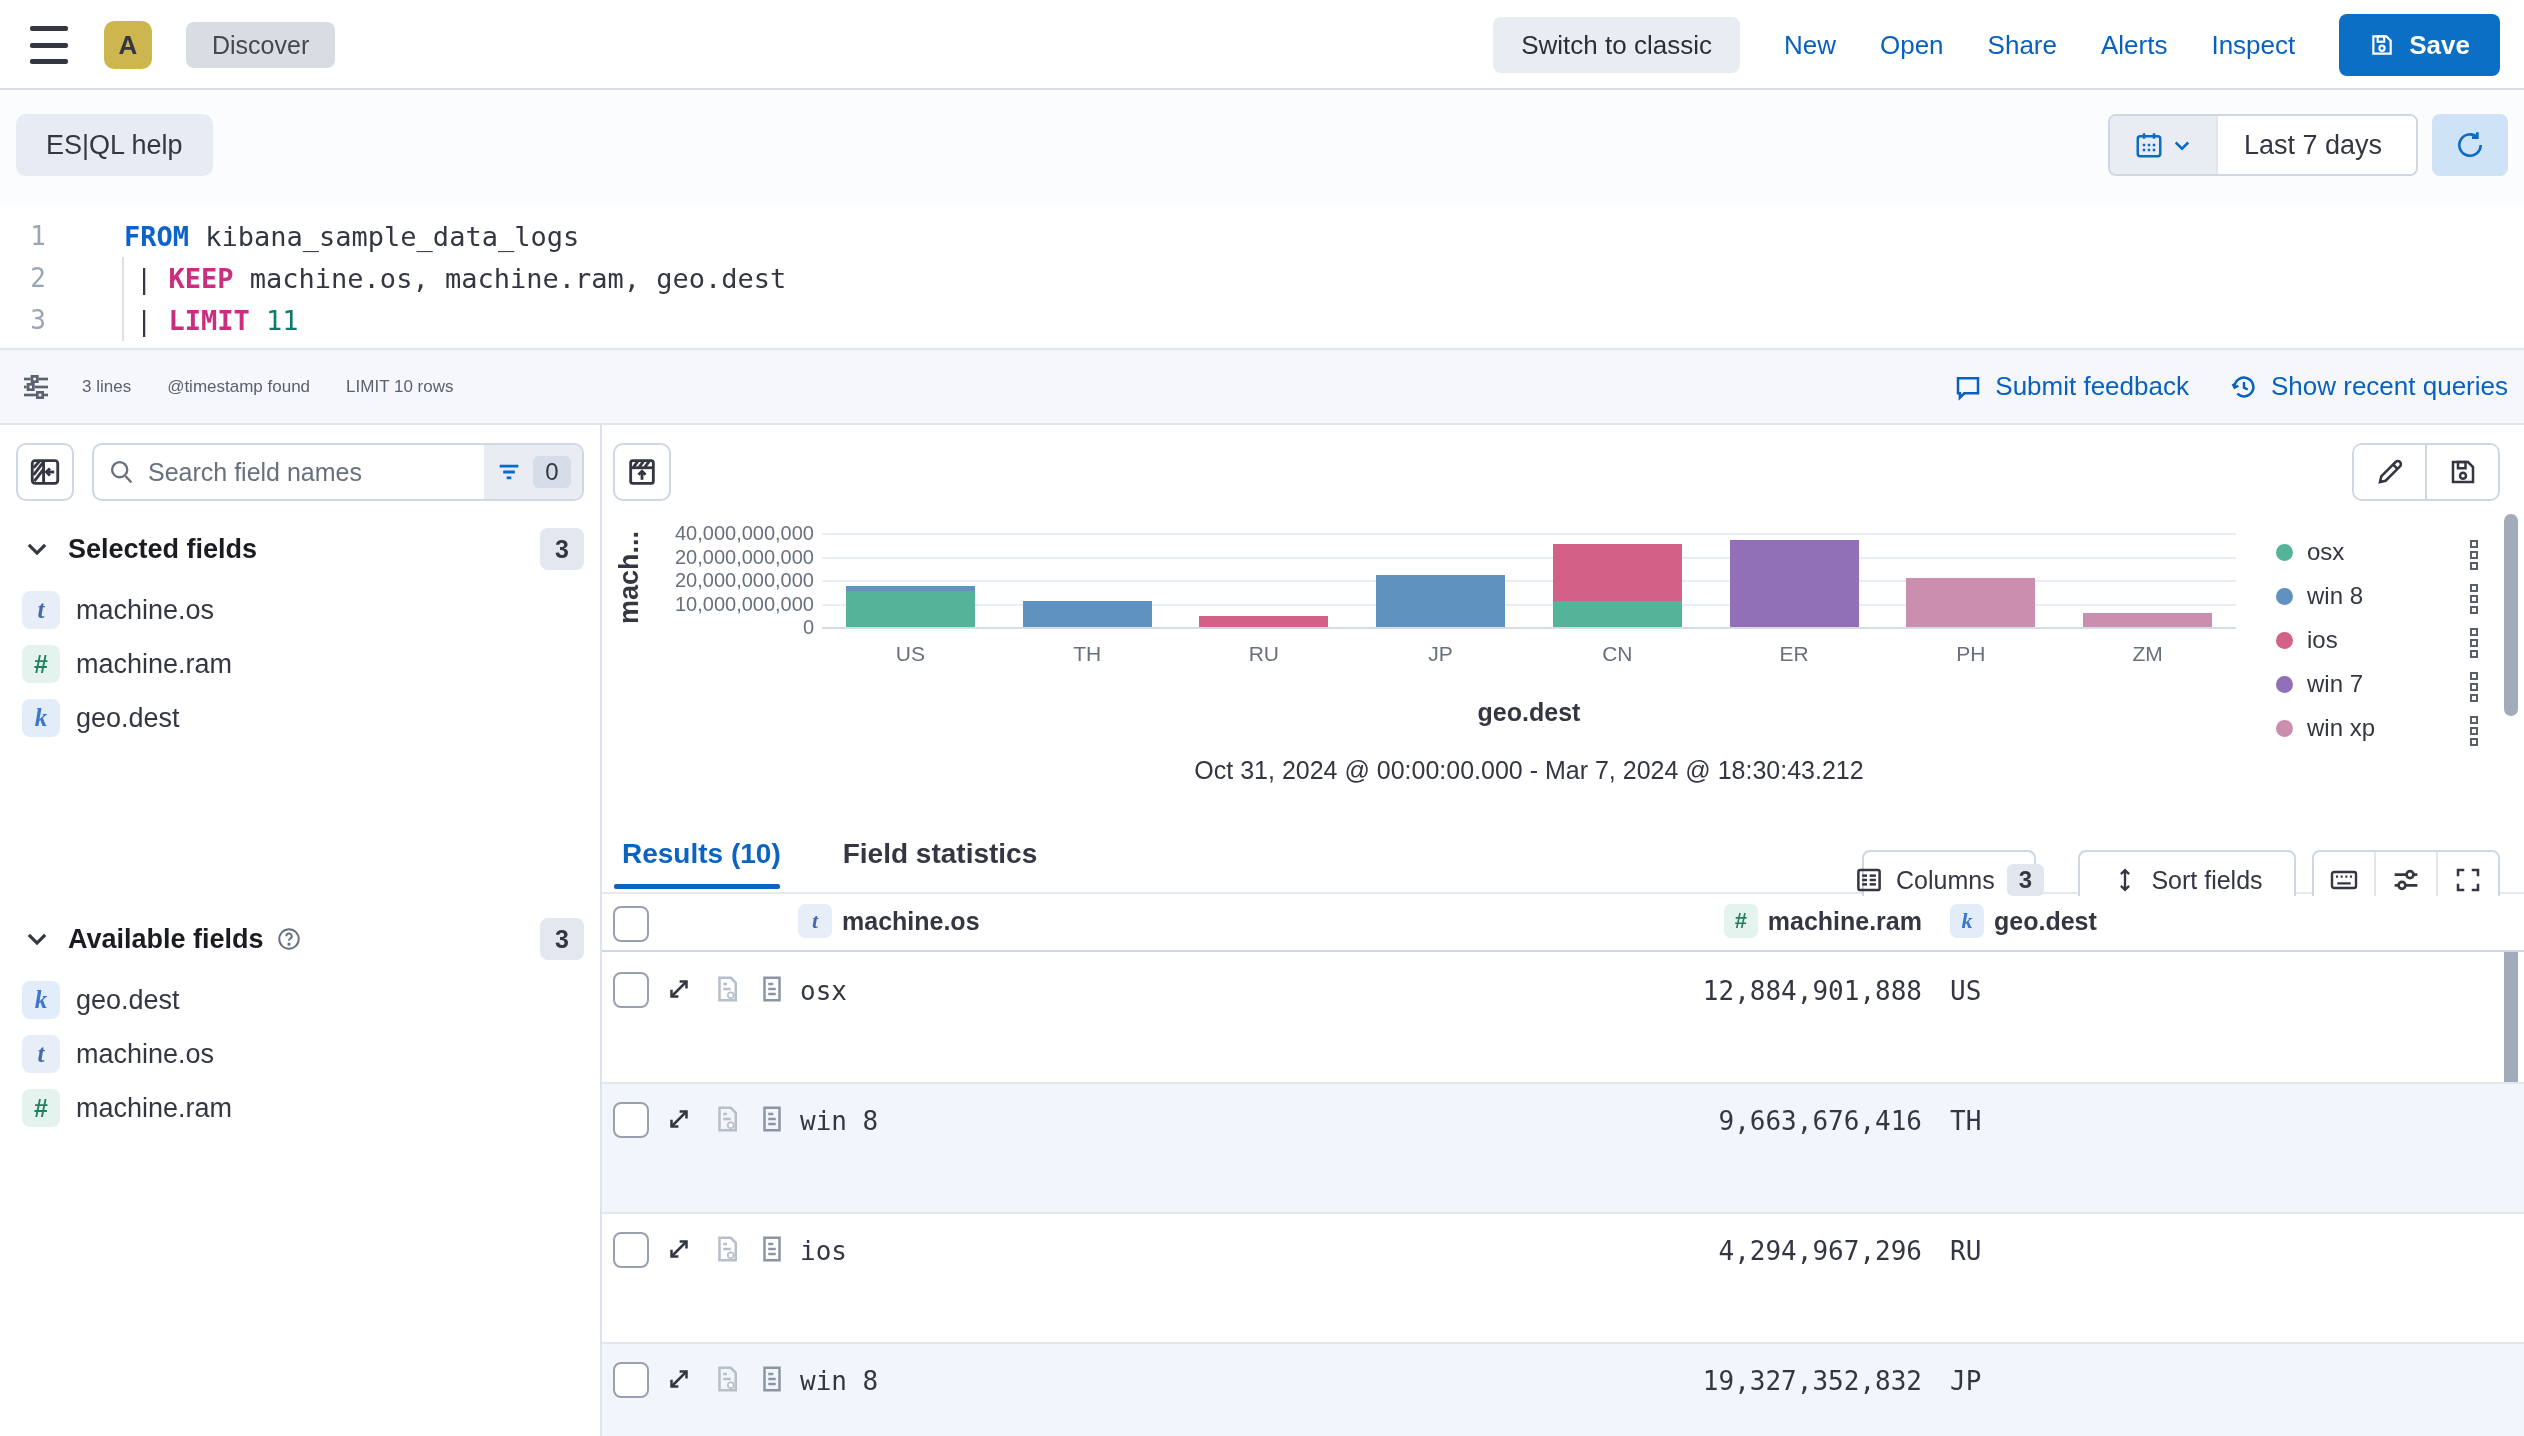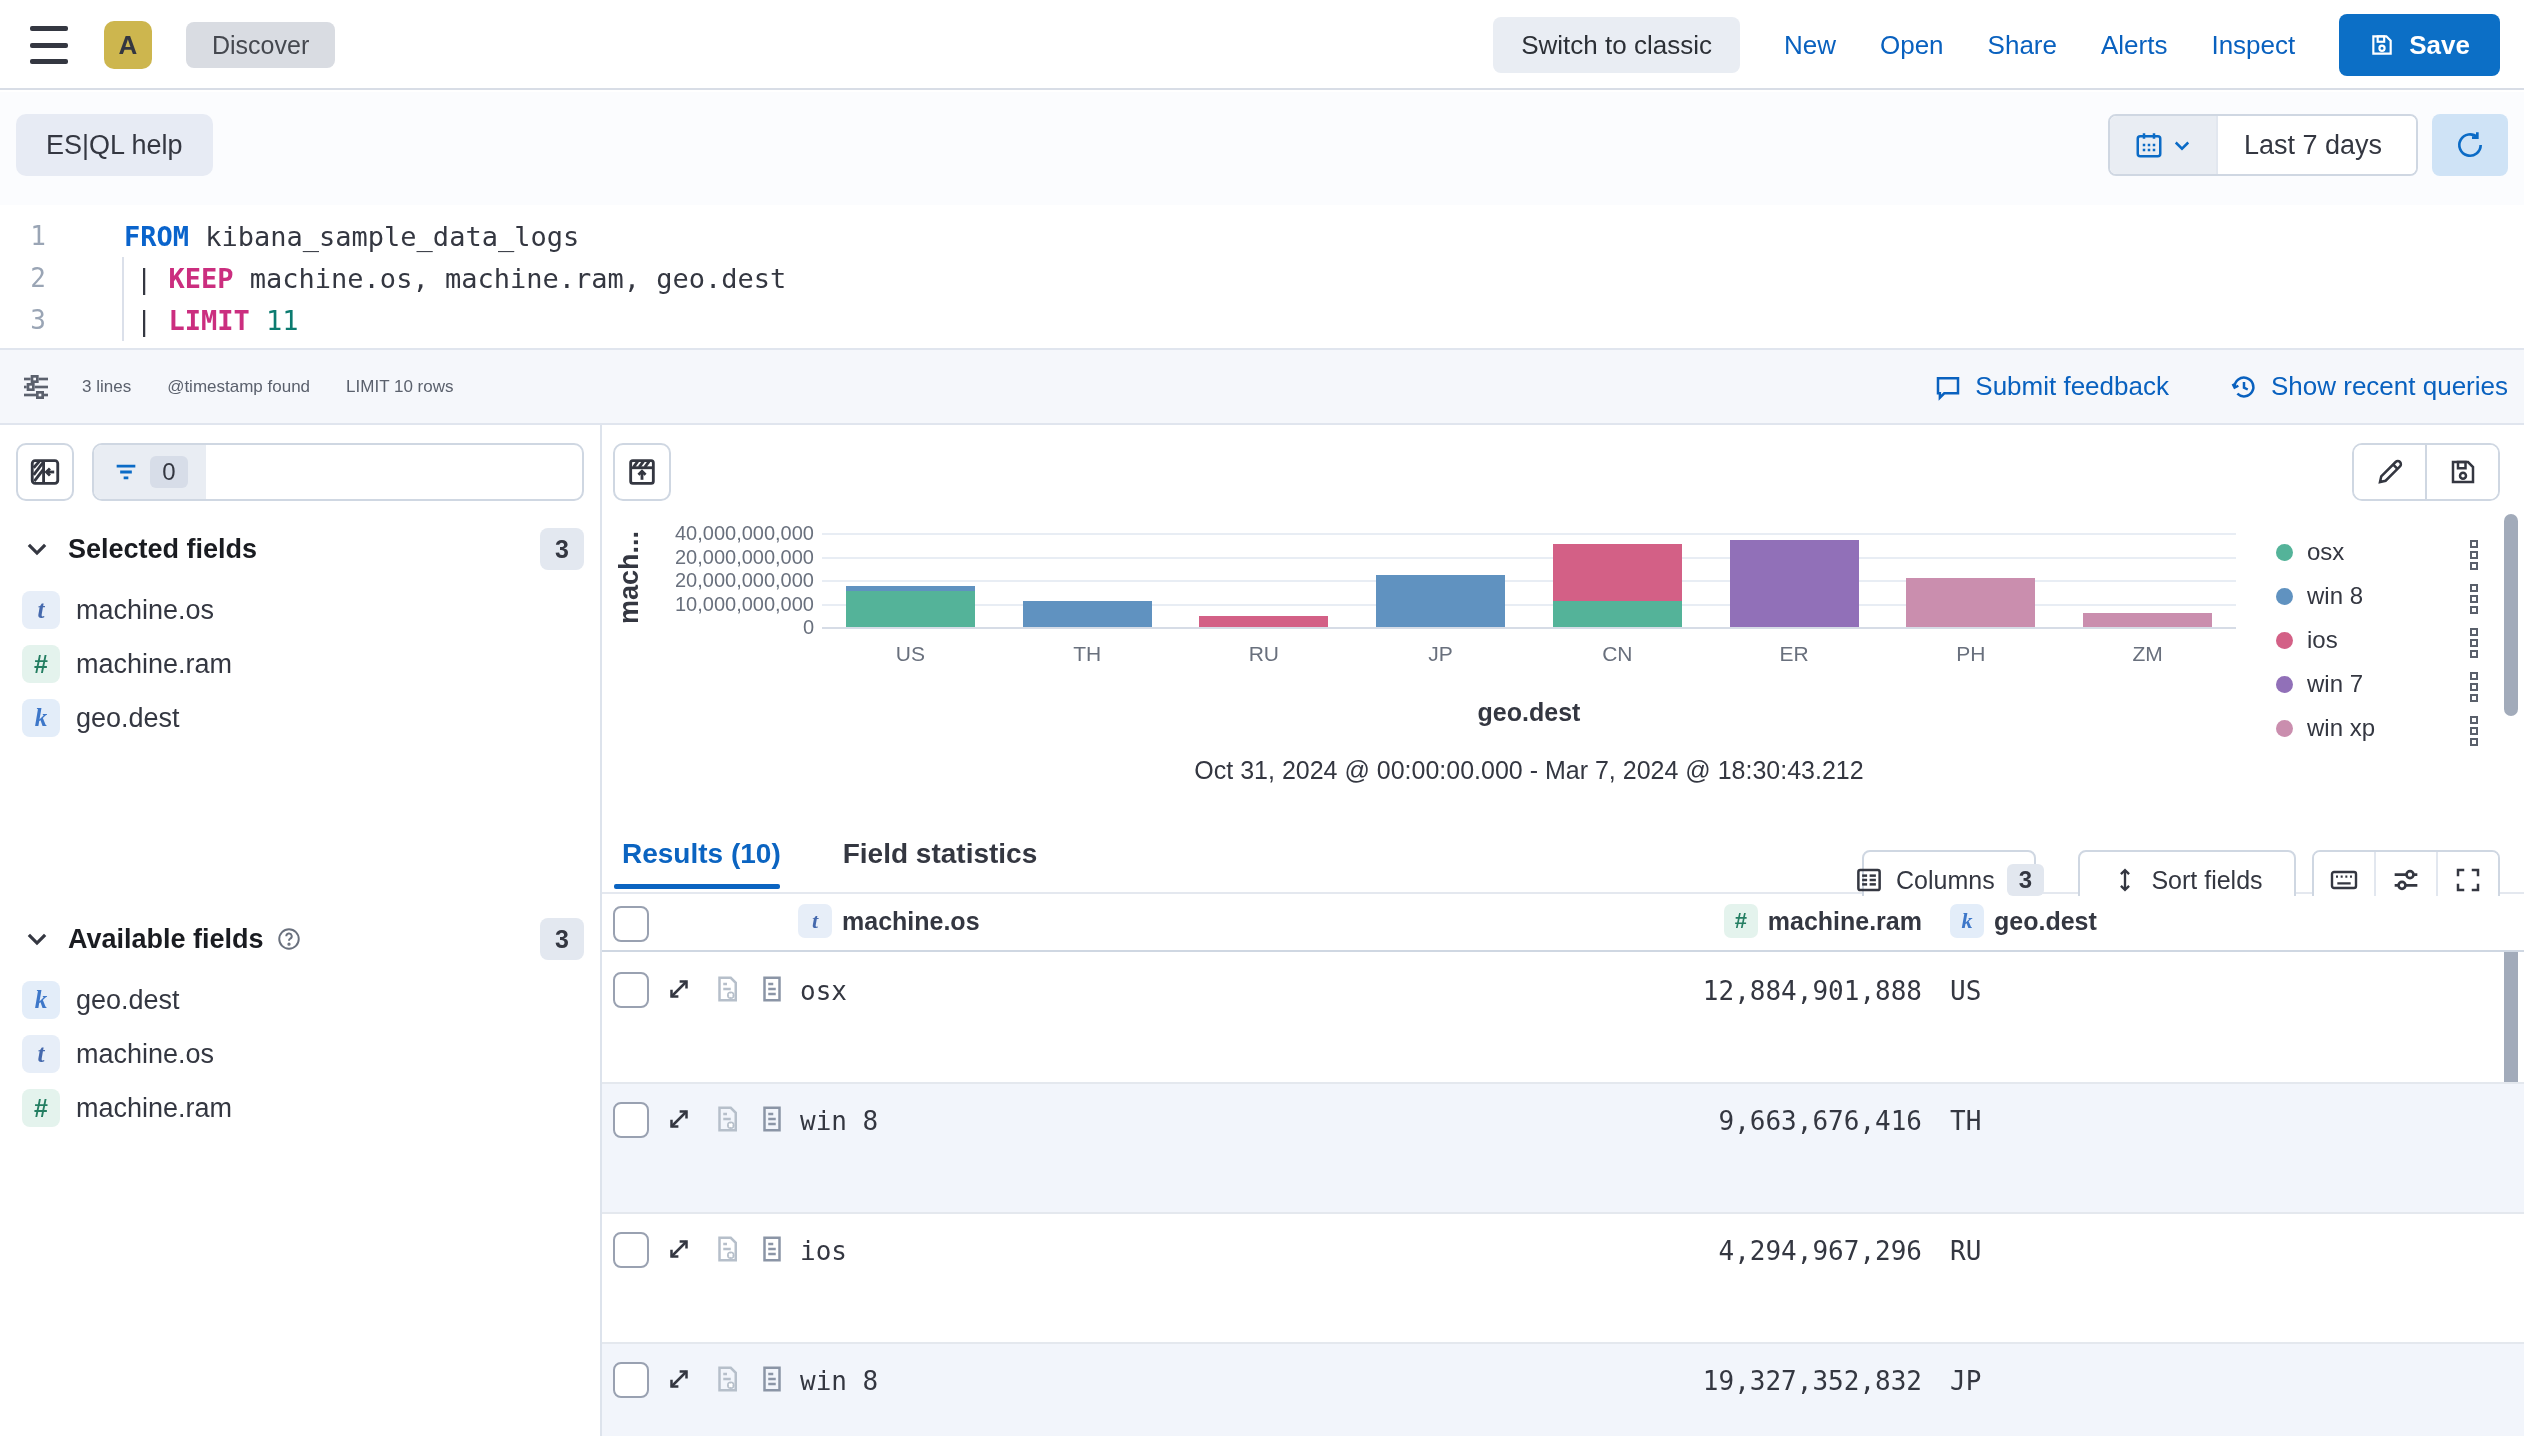--- a/index.html
+++ b/index.html
@@ -47,21 +47,21 @@
   .guide { position:absolute; left:122px; top:52px; width:2px; height:84px; background:#dbe0ea; }
   .kw-blue { color:#0a64cc; font-weight:700; }
   .kw-pink { color:#cb2e7f; font-weight:700; }
   .val-teal { color:#0c7b70; }
   .plain { color:#343741; }
 
   
   .efooter { position:absolute; left:0; top:348px; width:2524px; height:77px; background:#f5f7fb;
     border-top:2px solid #e0e5ee; border-bottom:2px solid #e0e5ee; display:flex; align-items:center; }
   .efooter .meta { color:#5b616d; font-size:17px; margin-right:36px; }
-  .efooter-right { position:absolute; right:16px; display:flex; align-items:flex-end; gap:60px; }
+  .efooter-right { position:absolute; right:16px; display:flex; align-items:flex-end; gap:40px; }
   .blue-link { background:none; border:none; color:#0961bf; font-size:26px; font-weight:500;
     display:flex; align-items:center; gap:12px; cursor:pointer; }
 
   
   .sidebar { position:absolute; left:0; top:425px; width:602px; height:1011px; background:#fff;
     border-right:2px solid #dde3ec; }
   .collapse-btn { position:absolute; left:16px; top:18px; width:58px; height:58px; border-radius:10px;
     border:2px solid #cfd7e2; background:#fff; display:flex; align-items:center; justify-content:center; cursor:pointer; }
   .search-wrap { position:absolute; left:92px; top:18px; right:16px; height:58px; border:2px solid #cfd7e2;
     border-radius:10px; overflow:hidden; display:flex; background:#fff; }
@@ -260,20 +260,27 @@
         <rect x="3" y="4" width="18" height="16" rx="2"></rect>
         <line x1="4" y1="9" x2="8" y2="4.5"></line>
           <line x1="4" y1="14" x2="11" y2="4.8"></line>
           <line x1="4.5" y1="18.5" x2="11" y2="10"></line>
         <line x1="11" y1="4" x2="11" y2="20"></line>
         <line x1="18.5" y1="12" x2="13.5" y2="12"></line>
           <polyline points="15.5,9.5 13,12 15.5,14.5"></polyline>
       </svg>
     </button>
     <div class="search-wrap">
+      <label class="search-box">
+        <svg class="i" width="28" height="28" viewBox="0 0 24 24" fill="none" stroke="#69707d" stroke-width="2">
+          <circle cx="10" cy="10" r="6.5"></circle>
+            <line x1="15" y1="15.5" x2="20" y2="21"></line>
+        </svg>
+        <input type="text" placeholder="Search field names" style="">
+      </label>
       <button class="filter-seg">
         <svg class="i" width="28" height="28" viewBox="0 0 24 24" fill="none" stroke="#0b6bc6" stroke-width="2.4">
           <line x1="4" y1="7" x2="20" y2="7"></line>
             <line x1="7" y1="12" x2="17" y2="12"></line>
             <line x1="10" y1="17" x2="14" y2="17"></line>
         </svg>
         <span class="zero-pill">0</span>
       </button>
     </div>
 

